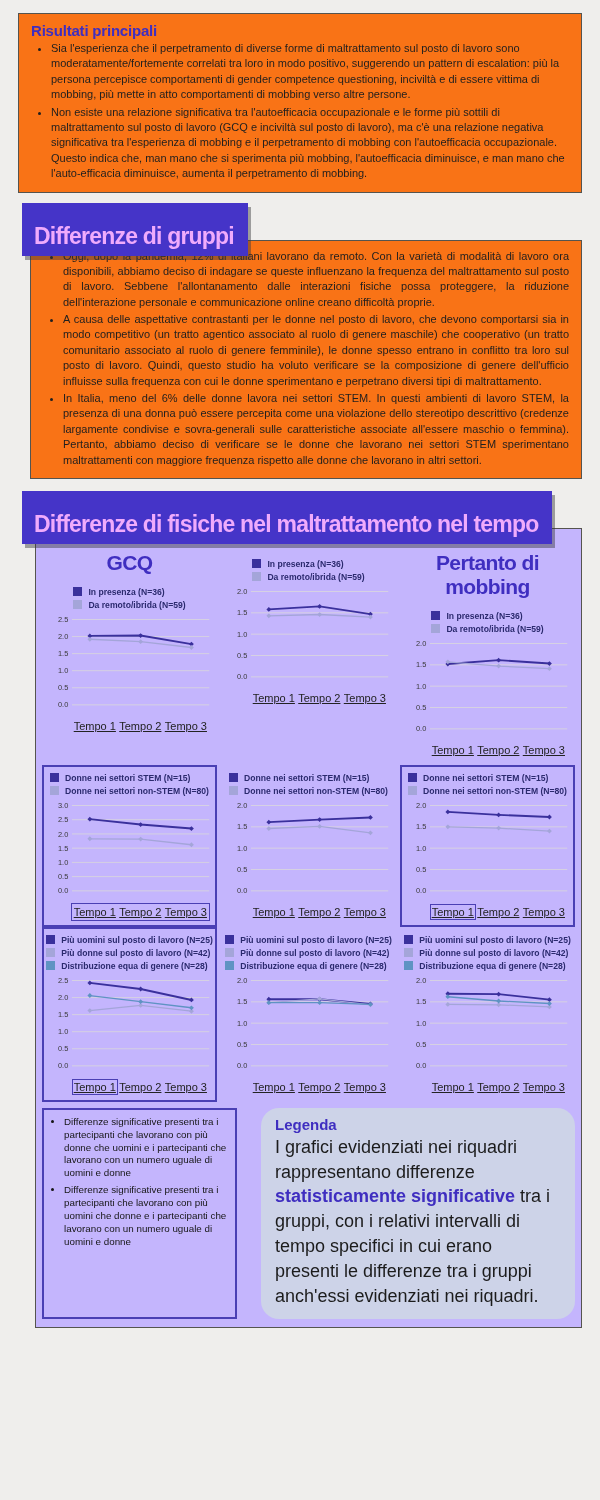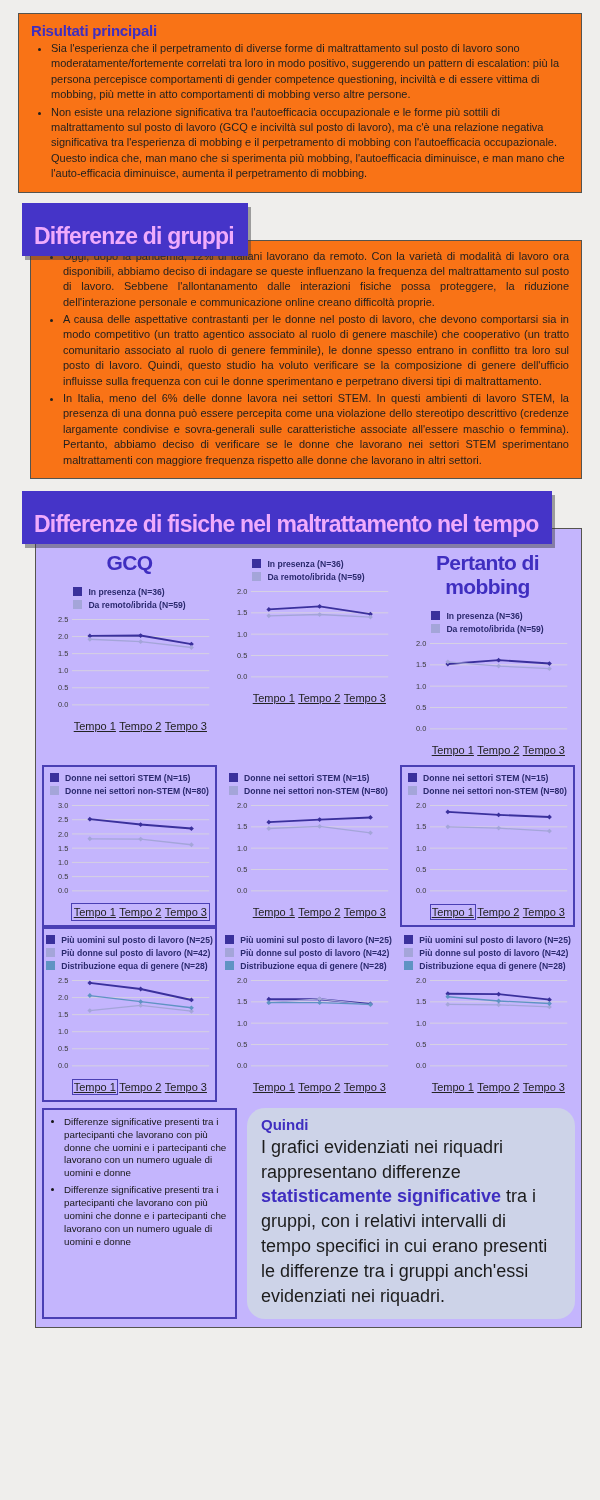--- a/index.html
+++ b/index.html
@@ -83,21 +83,21 @@
   }
   .xrow.boxed-all{border-color:#4a3fb4;}
   .xlab{
     flex:1;text-align:center;font-size:11px;color:#232323;
     padding:1px 0;border:1.6px solid transparent;box-sizing:border-box;text-decoration:underline;
   }
   .xlab.boxed{border-color:#4a3fb4;}
 
   
   .bottomrow{
-    display:grid;grid-template-columns:195px 1fr;column-gap:10px;
+    display:grid;grid-template-columns:195px 1fr;column-gap:24px;
     margin-top:6px;
   }
   .notesbox{
     border:2px solid #4a3fb4;
     padding:4px 6px;
   }
   .notesbox ul{margin:2px 0;padding-left:14px;}
   .notesbox li{font-size:9.8px;line-height:1.32;margin-bottom:4px;color:#161616;}
   .legendbox{
     background:#cdd3e8;
@@ -530,19 +530,19 @@
       </div>
 
     <div class="bottomrow">
       <div class="notesbox">
         <ul>
           <li>Differenze significative presenti tra i partecipanti che lavorano con più donne che uomini e i partecipanti che lavorano con un numero uguale di uomini e donne</li>
           <li>Differenze significative presenti tra i partecipanti che lavorano con più uomini che donne e i partecipanti che lavorano con un numero uguale di uomini e donne</li>
         </ul>
       </div>
       <div class="legendbox">
-        <h3>Quindi</h3>
+        <h3>Legenda</h3>
         <p><span>I grafici evidenziati nei riquadri rappresentano differenze </span><span class="sigword">statisticamente significative</span><span> tra i gruppi, con i relativi intervalli di tempo specifici in cui erano presenti le differenze tra i gruppi anch'essi evidenziati nei riquadri.</span></p>
       </div>
     </div>
   </div>
 
 </div>
 
 </body></html>

